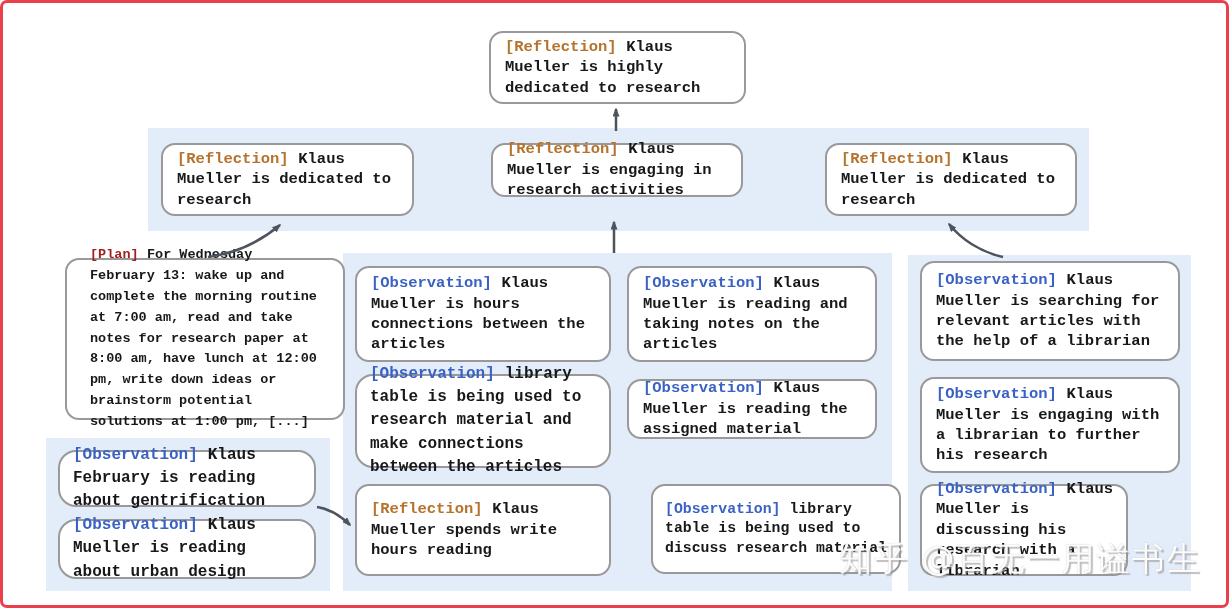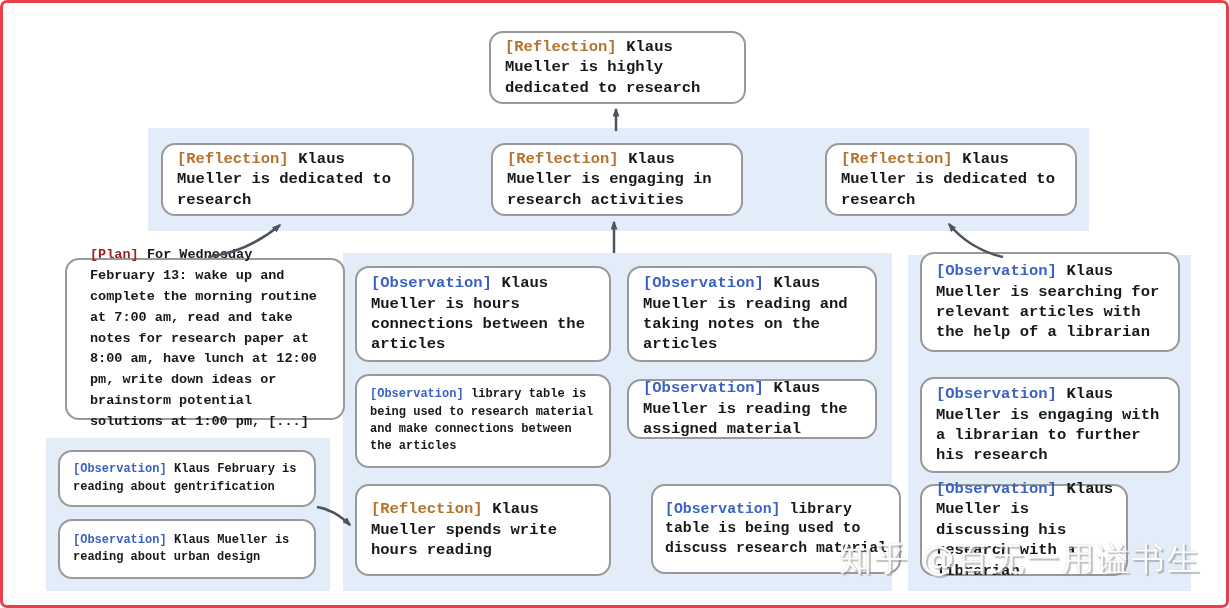--- a/index.html
+++ b/index.html
@@ -30,21 +30,21 @@
     z-index:2;
     font-weight:700;
     color:#17181a;
     font-size:15.5px;
     line-height:1.32;
   }
   .node .tag{margin-right:0.62em;}
   .reflection{color:#b5732d;}
   .observation{color:#3a62c4;}
   .plan{color:#9e2020;}
-  .small{font-size:12px;line-height:1.45;padding:6px 13px;}
+  .small{font-size:16px;line-height:1.45;padding:6px 13px;border-radius:18px;}
   .plan-node{font-size:13.5px;line-height:1.55;padding:6px 23px;}
   .b3size{font-size:14.8px;padding:6px 12px;margin-left:24px;}
   .edges{
     position:absolute;left:0;top:0;width:1229px;height:608px;
     z-index:3;pointer-events:none;
   }
   .watermark{
     position:absolute;
     left:836px;top:534px;
     z-index:4;
@@ -66,21 +66,21 @@
   <div class="band" style="left:340px;top:250px;width:549px;height:338px"></div>
   <div class="band" style="left:905px;top:252px;width:283px;height:336px"></div>
 
   <div class="node" style="left:486px;top:28px;width:257px;height:73px">
     <div><span class="tag reflection">[Reflection]</span><span>Klaus Mueller is highly dedicated to research</span></div>
   </div>
 
   <div class="node" style="left:158px;top:140px;width:253px;height:73px">
     <div><span class="tag reflection">[Reflection]</span><span>Klaus Mueller is dedicated to research</span></div>
   </div>
-  <div class="node" style="left:488px;top:140px;width:252px;height:73px">
+  <div class="node" style="left:488px;top:140px;width:252px;height:54px">
     <div><span class="tag reflection">[Reflection]</span><span>Klaus Mueller is engaging in research activities</span></div>
   </div>
   <div class="node" style="left:822px;top:140px;width:252px;height:73px">
     <div><span class="tag reflection">[Reflection]</span><span>Klaus Mueller is dedicated to research</span></div>
   </div>
 
   <div class="node plan-node" style="left:62px;top:255px;width:280px;height:162px">
     <div><span class="tag plan">[Plan]</span><span>For Wednesday February 13: wake up and complete the morning routine at 7:00 am, read and take notes for research paper at 8:00 am, have lunch at 12:00 pm, write down ideas or brainstorm potential solutions at 1:00 pm, [...]</span></div>
   </div>
 
@@ -104,21 +104,21 @@
   <div class="node" style="left:624px;top:263px;width:250px;height:96px">
     <div><span class="tag observation">[Observation]</span><span>Klaus Mueller is reading and taking notes on the articles</span></div>
   </div>
   <div class="node" style="left:624px;top:376px;width:250px;height:60px">
     <div><span class="tag observation">[Observation]</span><span>Klaus Mueller is reading the assigned material</span></div>
   </div>
   <div class="node b3size" style="left:624px;top:481px;width:250px;height:90px">
     <div><span class="tag observation">[Observation]</span><span>library table is being used to discuss research material</span></div>
   </div>
 
-  <div class="node" style="left:917px;top:249px;width:260px;height:100px">
+  <div class="node" style="left:917px;top:258px;width:260px;height:100px">
     <div><span class="tag observation">[Observation]</span><span>Klaus Mueller is searching for relevant articles with the help of a librarian</span></div>
   </div>
   <div class="node" style="left:917px;top:374px;width:260px;height:96px">
     <div><span class="tag observation">[Observation]</span><span>Klaus Mueller is engaging with a librarian to further his research</span></div>
   </div>
   <div class="node" style="left:917px;top:481px;width:208px;height:92px">
     <div><span class="tag observation">[Observation]</span><span>Klaus Mueller is discussing his research with a librarian</span></div>
   </div>
 
   <svg class="edges" viewBox="0 0 1229 608" xmlns="http://www.w3.org/2000/svg">

